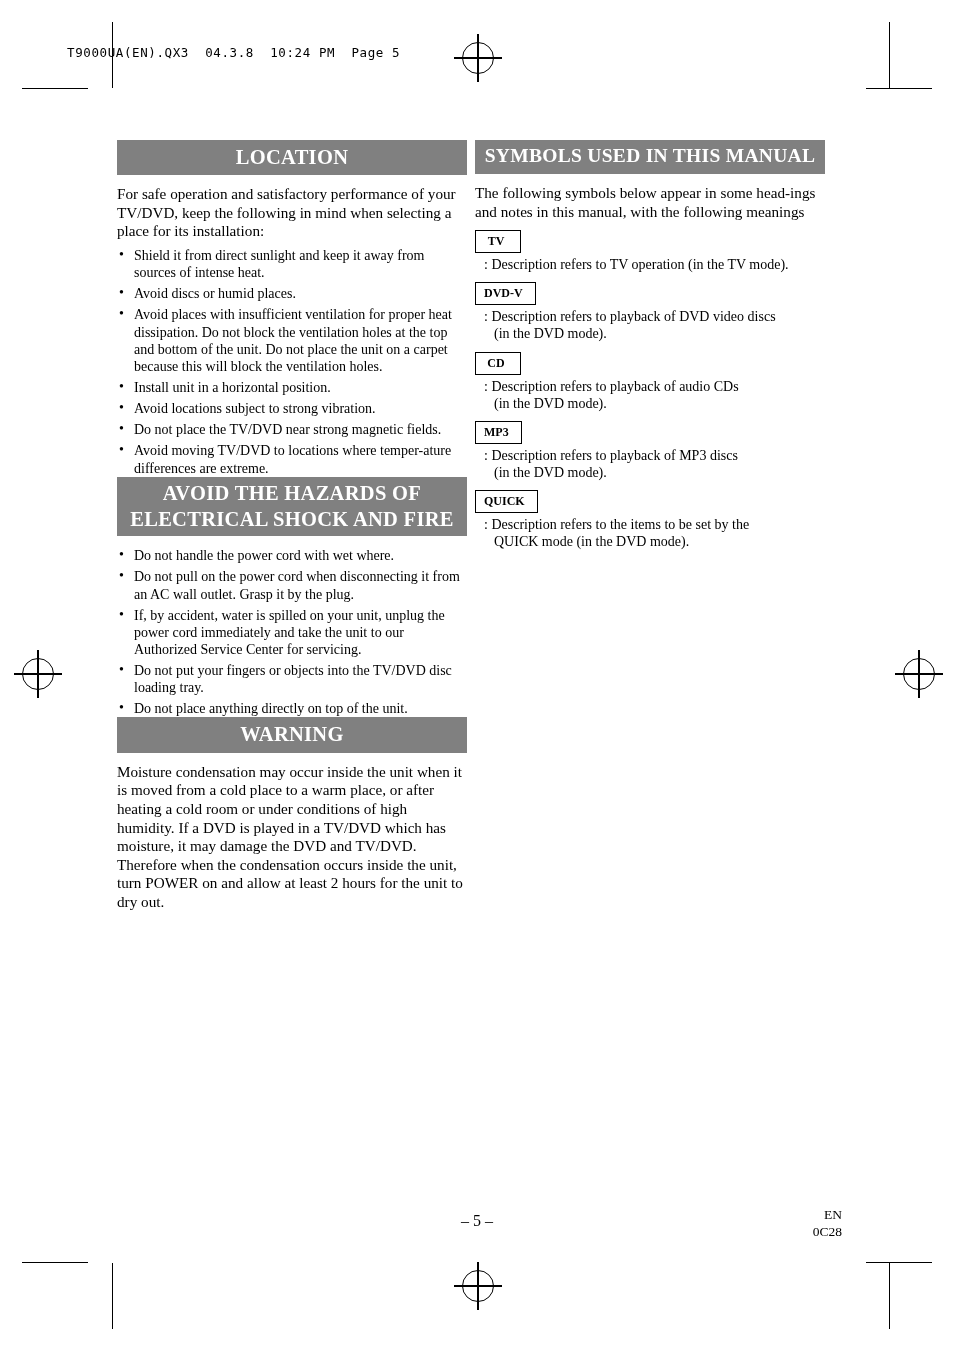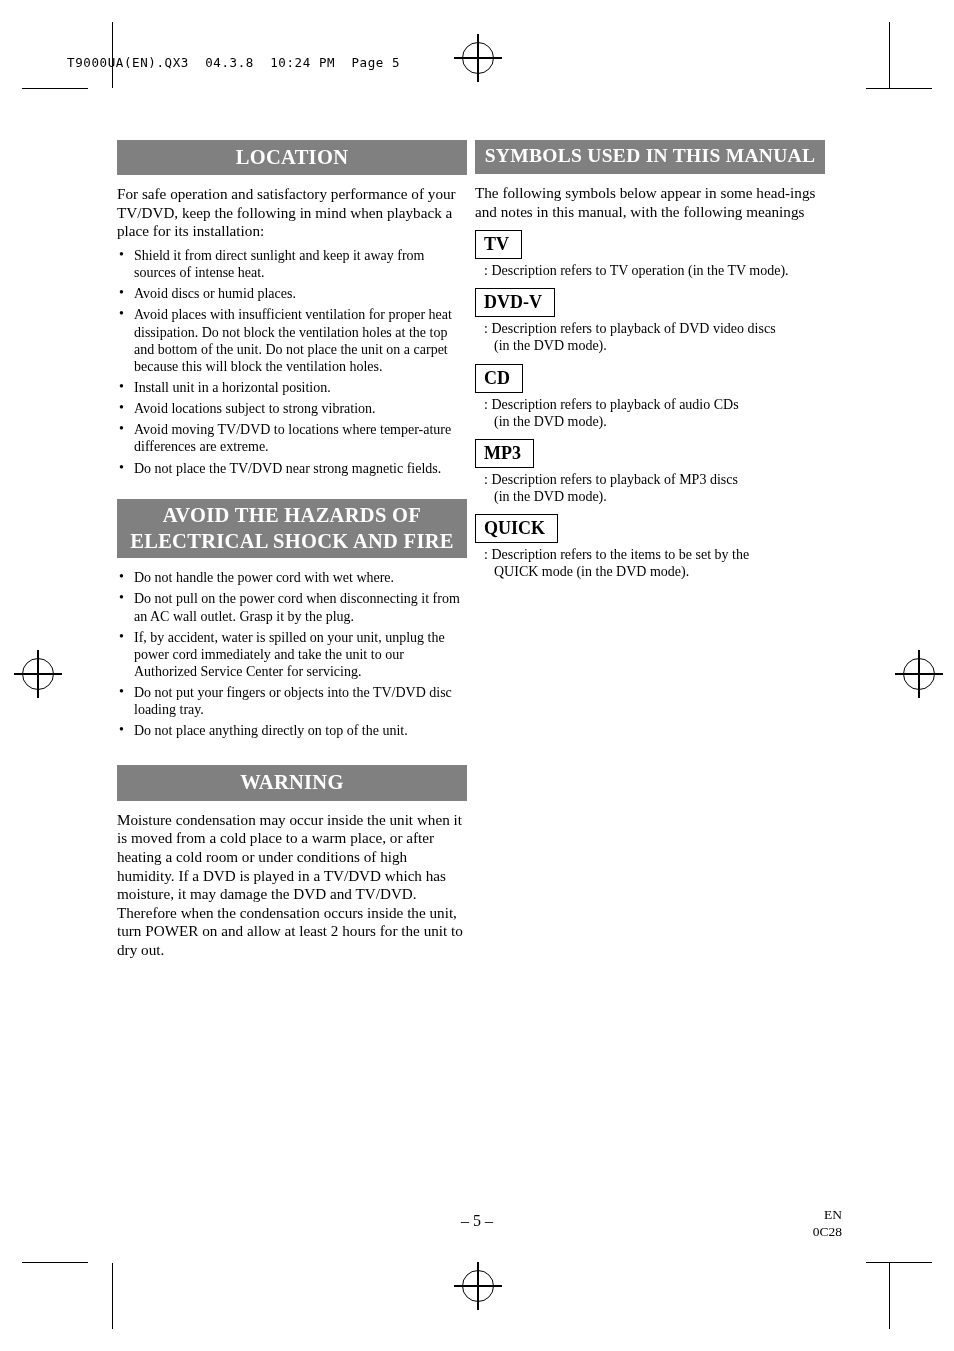--- a/index.html
+++ b/index.html
@@ -26,21 +26,21 @@
     position: absolute;
     background: #000;
   }
   .reg-mark::before { left: 50%; top: -9px; width: 1.2px; height: 48px; margin-left: -0.6px; }
   .reg-mark::after  { top: 50%; left: -9px; height: 1.2px; width: 48px; margin-top: -0.6px; }
 
   
   .slug {
     position: absolute;
     left: 67px;
-    top: 55px;
+    top: 45px;
     font-family: "DejaVu Sans Mono", monospace;
     font-size: 12.5px;
     letter-spacing: 0.6px;
     white-space: pre;
   }
 
   
   .page {
     position: absolute;
     left: 117px;
@@ -83,30 +83,30 @@
     margin-top: 4px;
   }
   ul.bullets li::before {
     content: "\2022";
     position: absolute;
     left: 2px;
     top: -1px;
     font-size: 14px;
   }
 
-  .section { margin-top: 22px; }
+  .section { }
   .section.first { margin-top: 0; }
 
   
   .sym-block { margin-top: 9px; }
   .badge {
     display: inline-block;
     border: 1.6px solid #000;
     font-weight: bold;
-    font-size: 18px;
+    font-size: 12px;
     line-height: 1;
     padding: 4px 12px 5px 8px;
     min-width: 46px;
     text-align: center;
     box-sizing: border-box;
   }
   .sym-desc {
     font-size: 14px;
     line-height: 1.225;
     margin: 3px 0 0 0;
@@ -150,47 +150,47 @@
 
 <div class="slug">T9000UA(EN).QX3  04.3.8  10:24 PM  Page 5</div>
 
 <div class="page">
   <div class="columns">
 
     <div class="col">
 
       <div class="section first">
         <div class="bar">LOCATION</div>
-        <p class="body">For safe operation and satisfactory performance of your TV/DVD, keep the following in mind when playback a place for its installation:</p>
+        <p class="body">For safe operation and satisfactory performance of your TV/DVD, keep the following in mind when selecting a place for its installation:</p>
         <ul class="bullets">
           <li>Shield it from direct sunlight and keep it away from sources of intense heat.</li>
           <li>Avoid discs or humid places.</li>
           <li>Avoid places with insufficient ventilation for proper heat dissipation. Do not block the ventilation holes at the top and bottom of the unit. Do not place the unit on a carpet because this will block the ventilation holes.</li>
           <li>Install unit in a horizontal position.</li>
           <li>Avoid locations subject to strong vibration.</li>
+          <li>Do not place the TV/DVD near strong magnetic fields.</li>
           <li>Avoid moving TV/DVD to locations where temper-ature differences are extreme.</li>
-          <li>Do not place the TV/DVD near strong magnetic fields.</li>
         </ul>
       </div>
 
       <div class="section">
         <div class="bar two-line">
           <div>AVOID THE HAZARDS OF</div>
           <div>ELECTRICAL SHOCK AND FIRE</div>
         </div>
         <ul class="bullets" style="margin-top:11px;">
           <li>Do not handle the power cord with wet where.</li>
           <li>Do not pull on the power cord when disconnecting it from an AC wall outlet. Grasp it by the plug.</li>
           <li>If, by accident, water is spilled on your unit, unplug the power cord immediately and take the unit to our Authorized Service Center for servicing.</li>
           <li>Do not put your fingers or objects into the TV/DVD disc loading tray.</li>
           <li>Do not place anything directly on top of the unit.</li>
         </ul>
       </div>
 
-      <div class="section" style="margin-top:26px;">
+      <div class="section" style="">
         <div class="bar">WARNING</div>
         <p class="body">Moisture condensation may occur inside the unit when it is moved from a cold place to a warm place, or after heating a cold room or under conditions of high humidity. If a DVD is played in a TV/DVD which has moisture, it may damage the DVD and TV/DVD. Therefore when the condensation occurs inside the unit, turn POWER on and allow at least 2 hours for the unit to dry out.</p>
       </div>
 
     </div>
 
     <div class="col">
 
       <div class="section first">
         <div class="bar" style="font-size:19.5px;">SYMBOLS USED IN THIS MANUAL</div>

